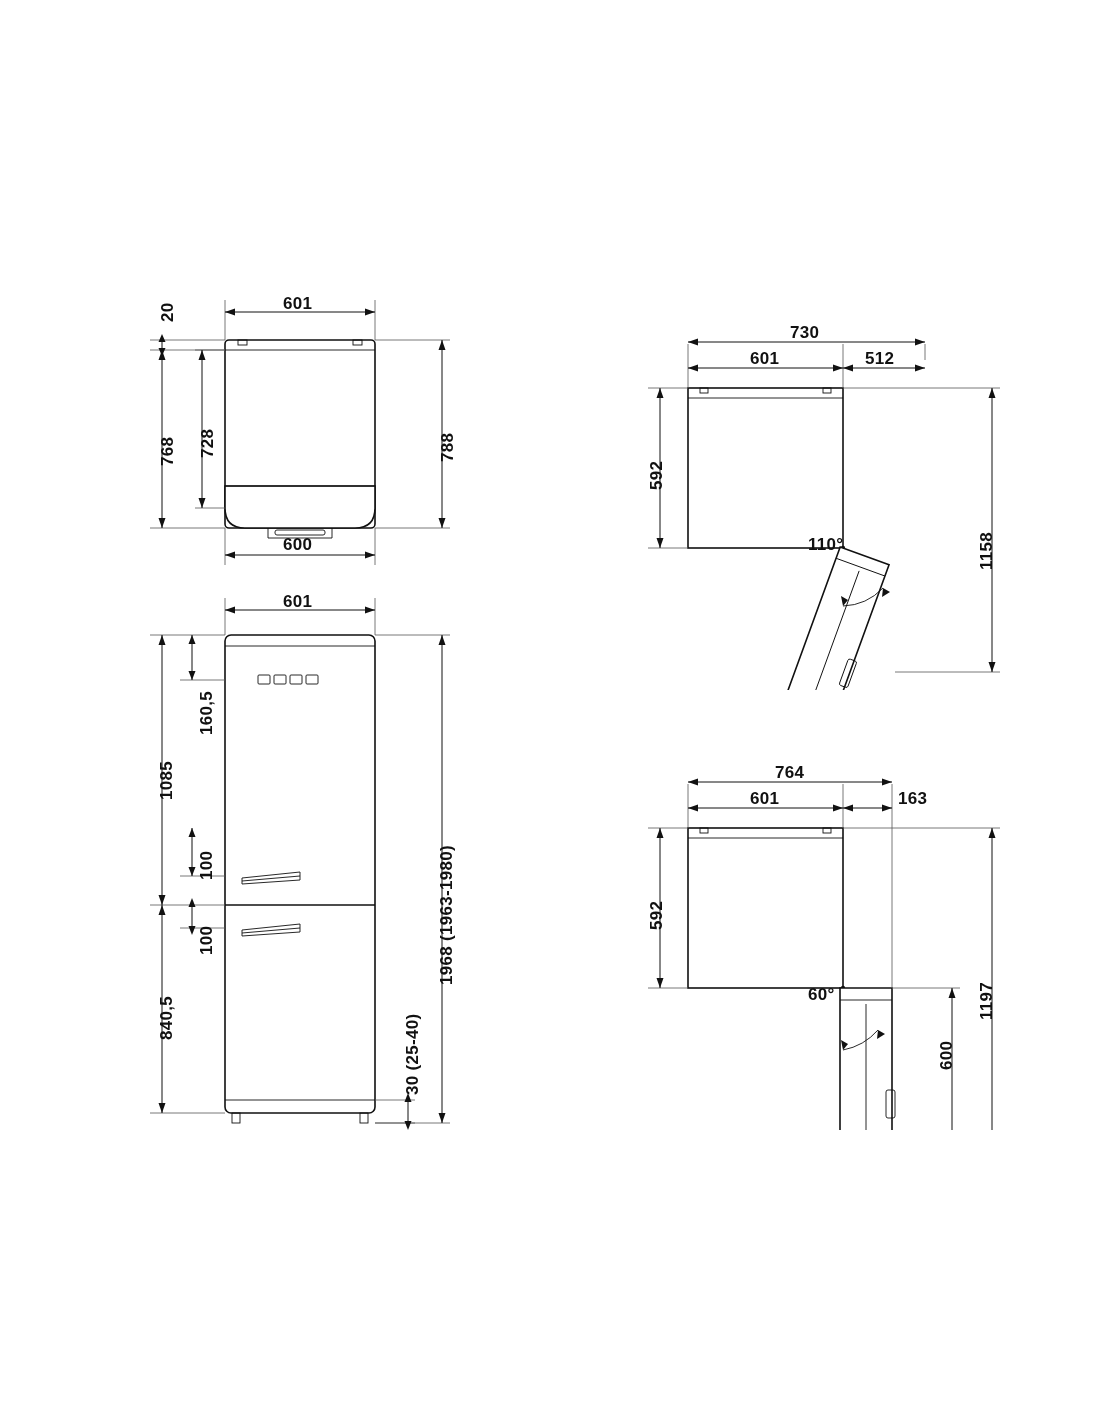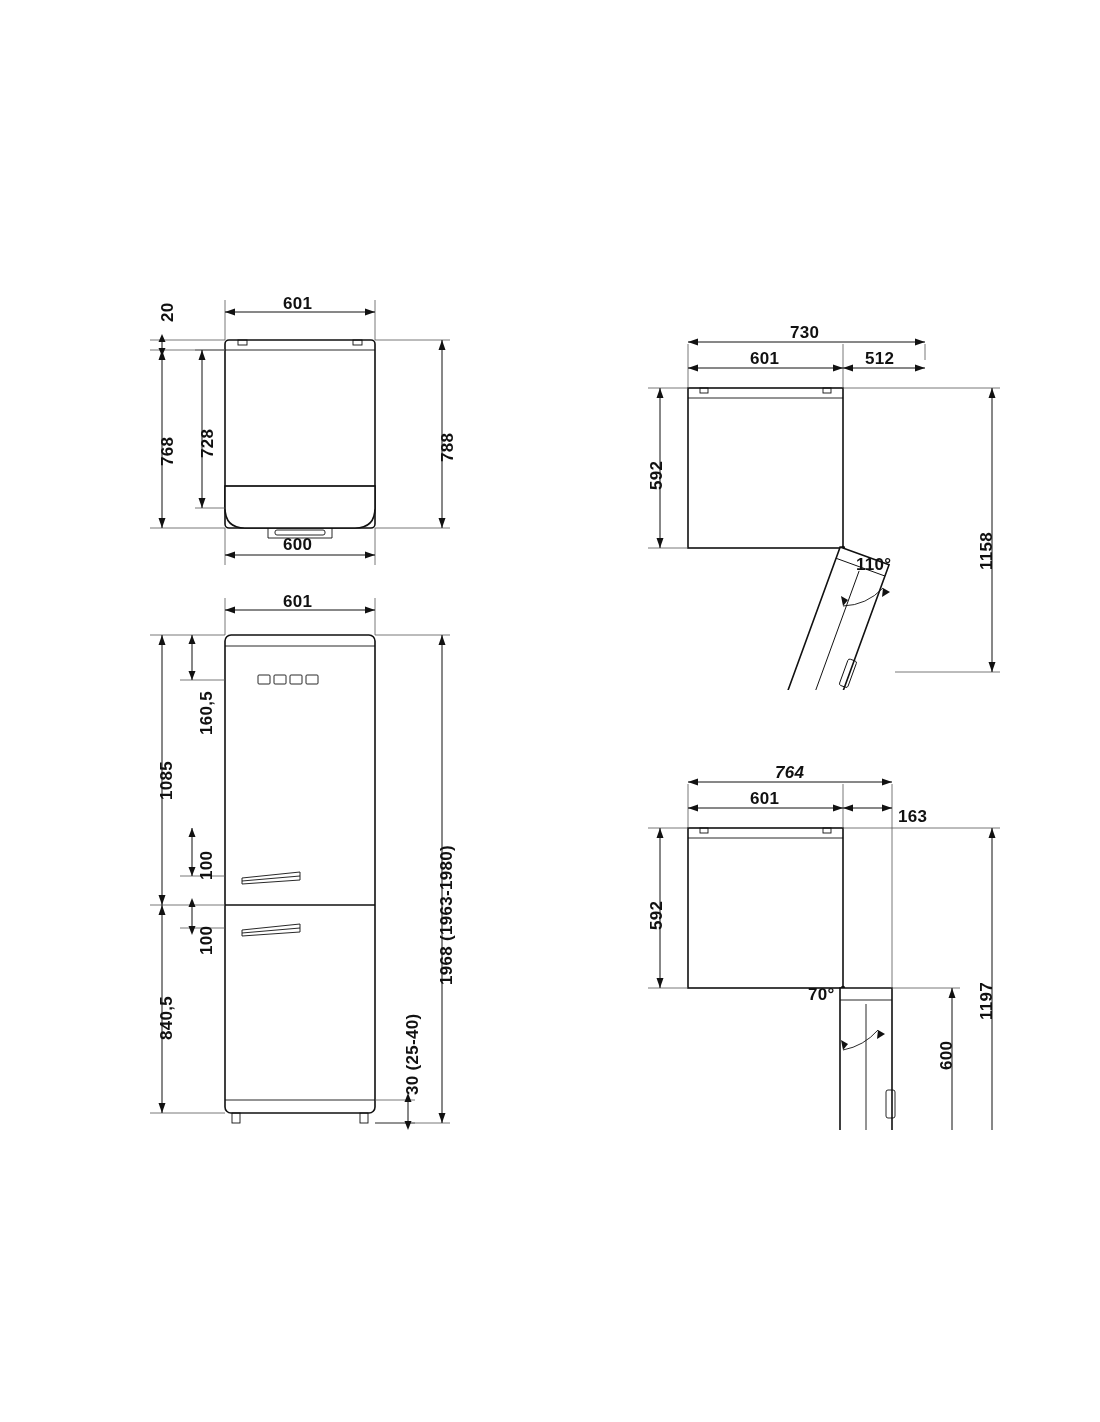--- a/index.html
+++ b/index.html
@@ -229,21 +229,21 @@
     <line class="ln thin" x1="352" y1="68" x2="352" y2="352"></line>
     <path d="M352 68 l-3.5 10 l7 0 z" fill="#111"></path>
     <path d="M352 352 l-3.5 -10 l7 0 z" fill="#111"></path>
   </svg>
 
   <div class="dim-label" style="left:790px; top:324px;">730</div>
   <div class="dim-label" style="left:750px; top:350px;">601</div>
   <div class="dim-label" style="left:865px; top:350px;">512</div>
   <div class="dim-label vert" style="left:648px; top:490px;">592</div>
   <div class="dim-label vert" style="left:978px; top:570px;">1158</div>
-  <div class="dim-label" style="left:808px; top:556px;margin-left:48px;">110°</div>
+  <div class="dim-label" style="left:808px; top:536px;">110°</div>
 
   <svg width="420" height="370" style="position:absolute; left:640px; top:760px;">
 
     <rect class="body-fill" x="48" y="68" width="155" height="160"></rect>
     <line class="hair" x1="48" y1="78" x2="203" y2="78"></line>
     <rect class="hair" x="60" y="68" width="8" height="5"></rect>
     <rect class="hair" x="183" y="68" width="8" height="5"></rect>
     <circle cx="203" cy="228" r="2.2" fill="#111"></circle>
 
     <g>
@@ -283,21 +283,21 @@
 
     <line class="ln thin" x1="312" y1="228" x2="312" y2="400"></line>
     <path d="M312 228 l-3.5 10 l7 0 z" fill="#111"></path>
     <path d="M312 400 l-3.5 -10 l7 0 z" fill="#111"></path>
 
     <line class="ln thin" x1="352" y1="68" x2="352" y2="400"></line>
     <path d="M352 68 l-3.5 10 l7 0 z" fill="#111"></path>
     <path d="M352 400 l-3.5 -10 l7 0 z" fill="#111"></path>
   </svg>
 
-  <div class="dim-label" style="left:775px; top:764px;font-style:italic;">764</div>
+  <div class="dim-label" style="left:775px; top:764px;">764</div>
   <div class="dim-label" style="left:750px; top:790px;">601</div>
-  <div class="dim-label" style="left:898px; top:790px;margin-top:18px;">163</div>
+  <div class="dim-label" style="left:898px; top:790px;">163</div>
   <div class="dim-label vert" style="left:648px; top:930px;">592</div>
   <div class="dim-label vert" style="left:938px; top:1070px;">600</div>
   <div class="dim-label vert" style="left:978px; top:1020px;">1197</div>
-  <div class="dim-label" style="left:808px; top:986px;">70°</div>
+  <div class="dim-label" style="left:808px; top:986px;">60°</div>
 
 </div>
 
 </body></html>

